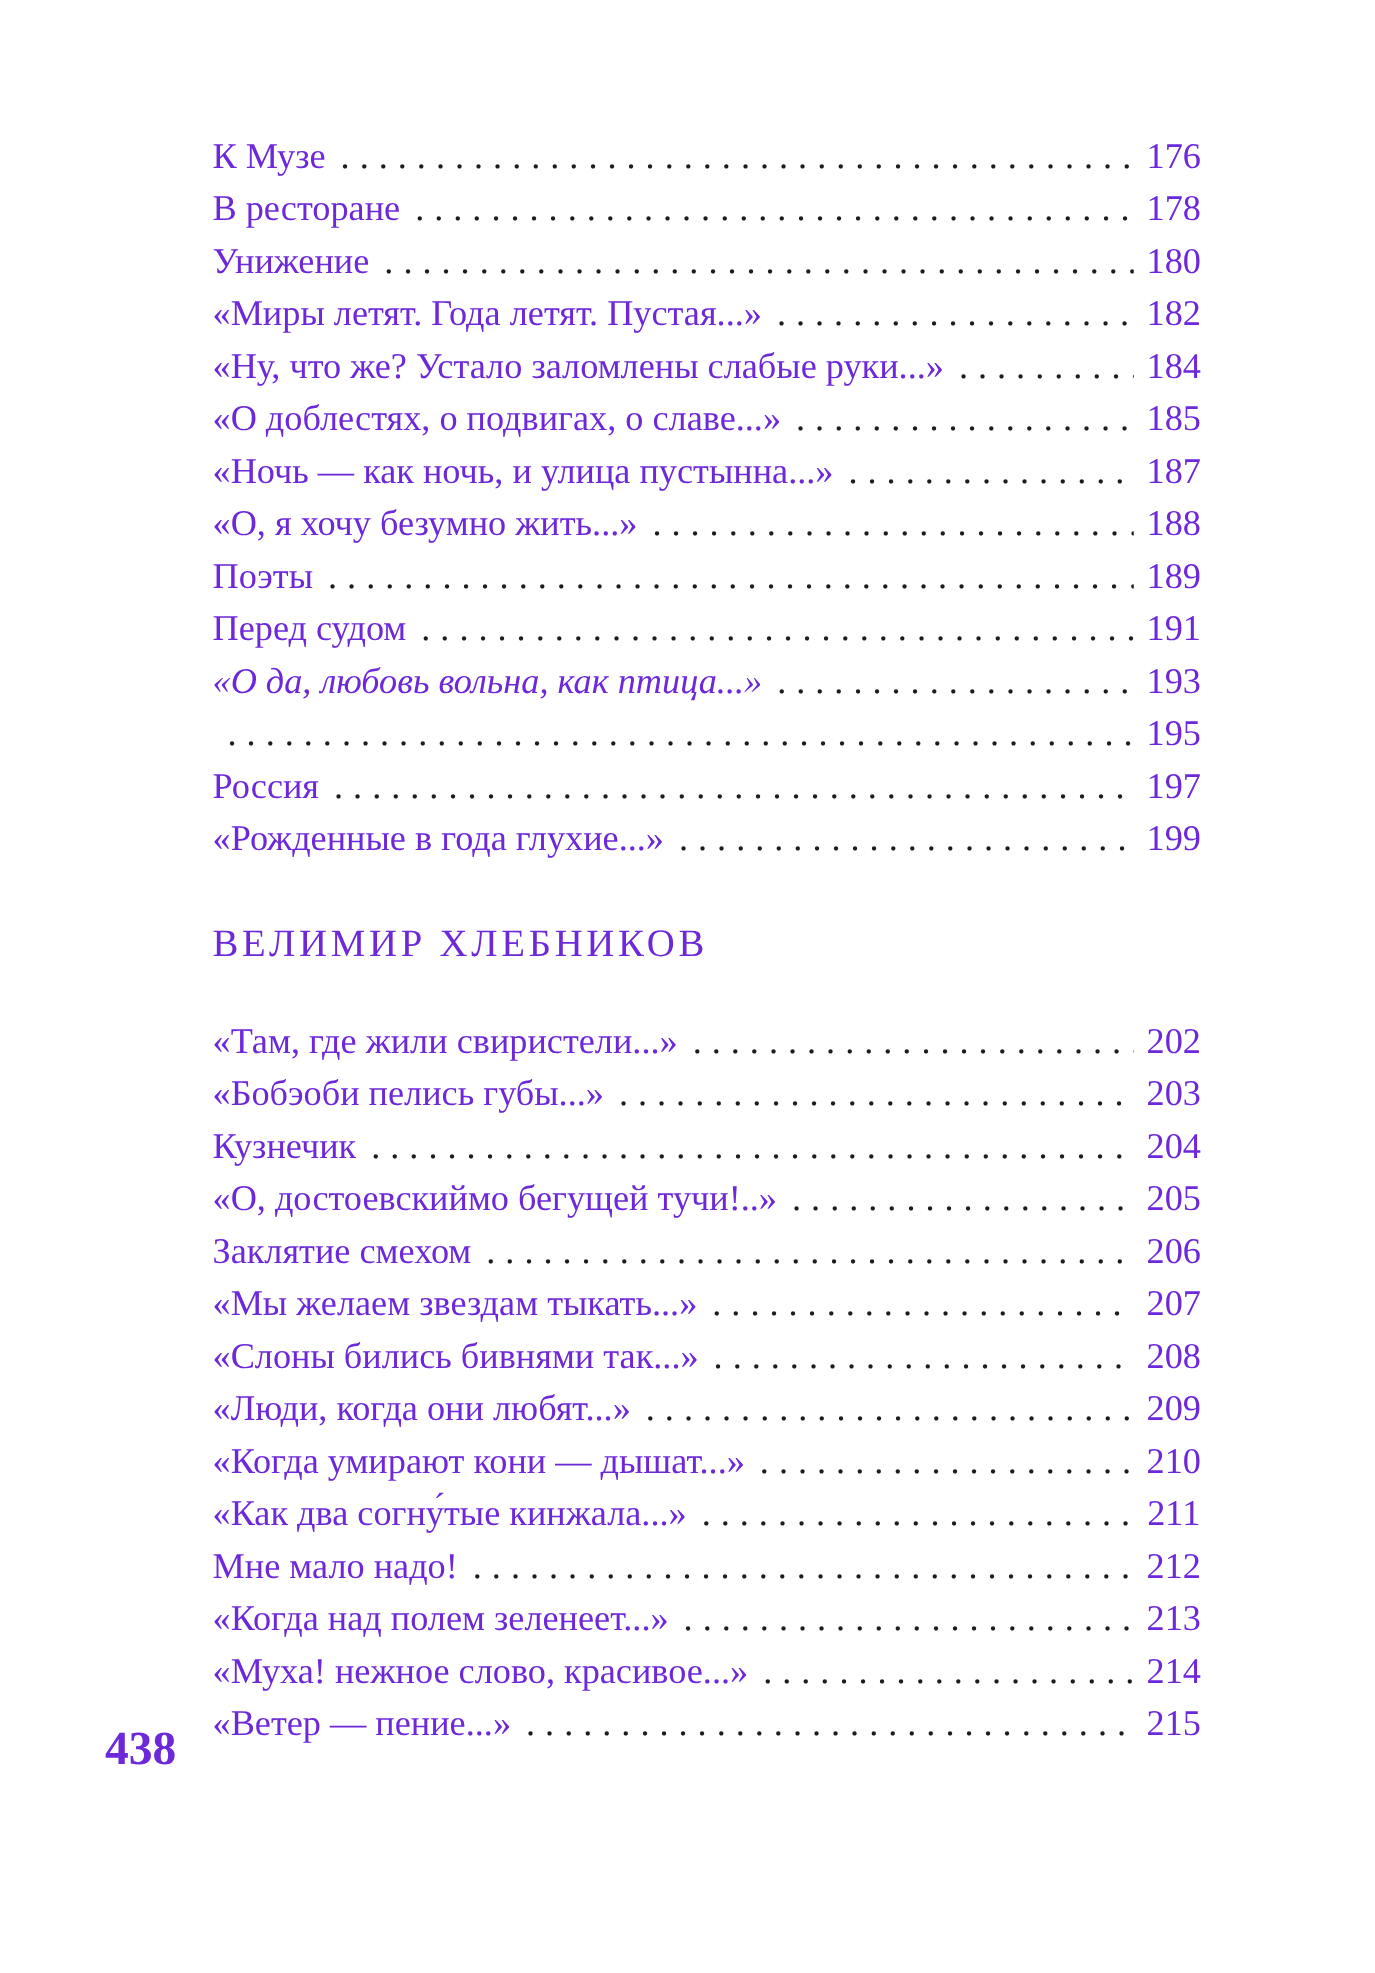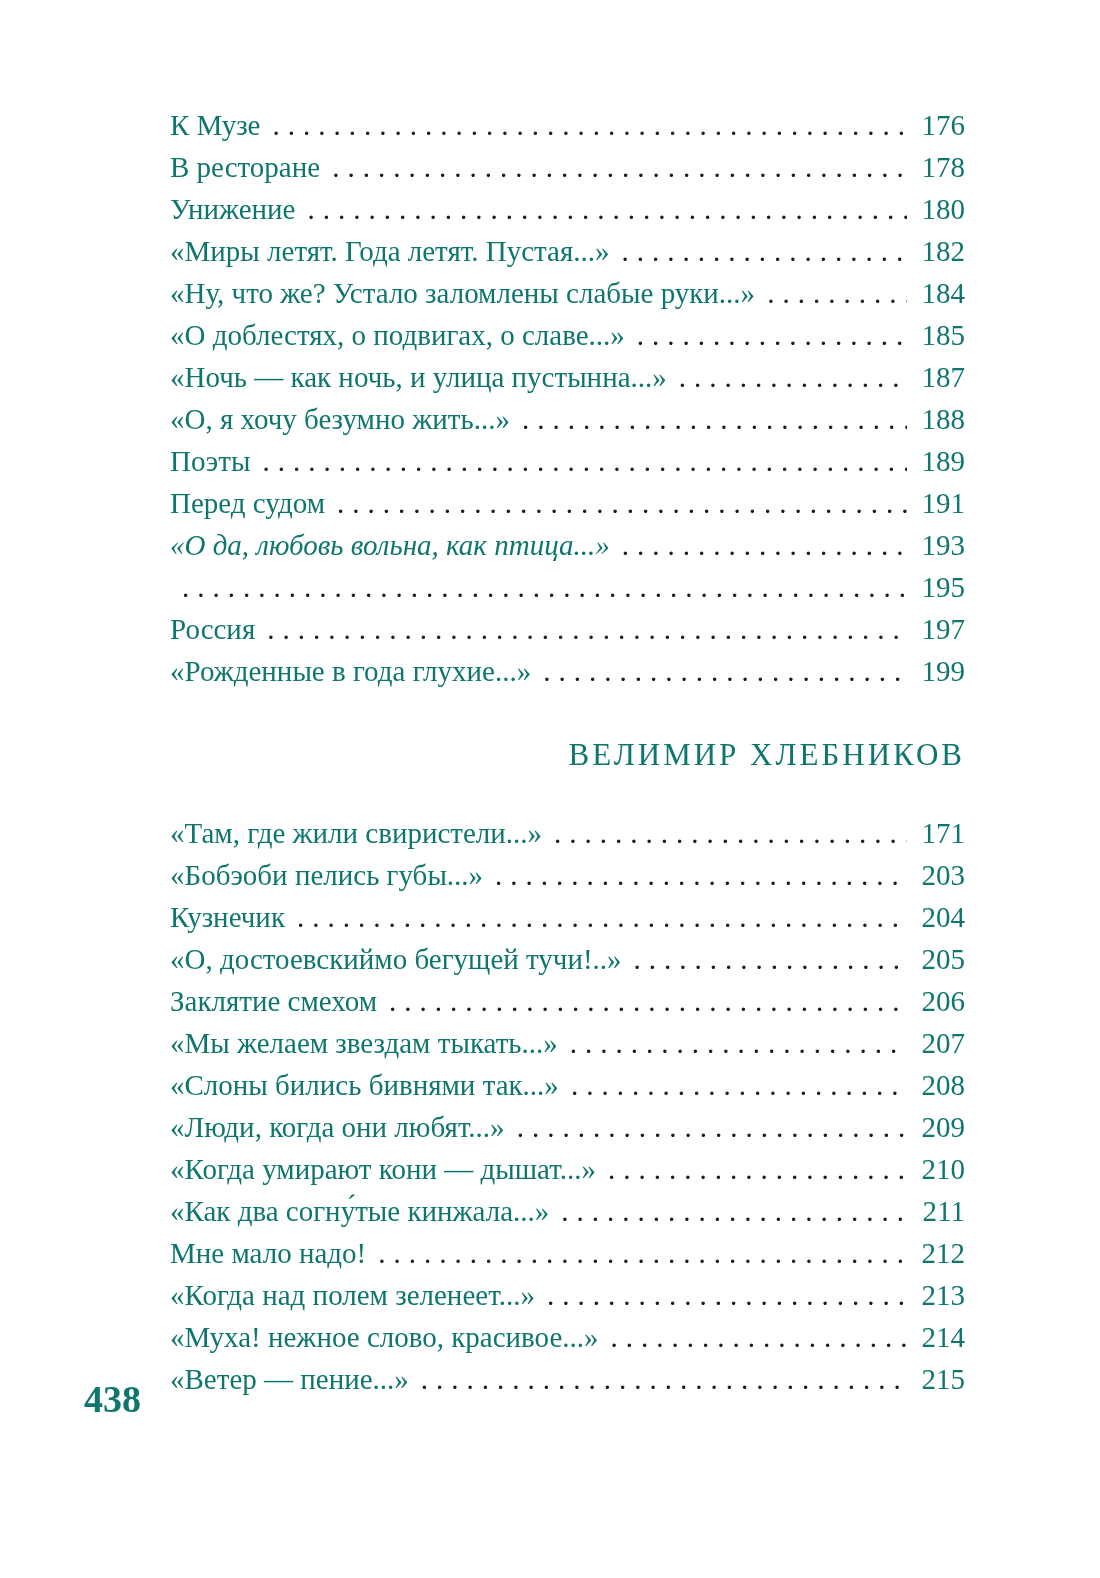--- a/index.html
+++ b/index.html
@@ -5,21 +5,21 @@
   html, body {
     margin: 0;
     padding: 0;
     background: #ffffff;
   }
   .book-page {
     position: relative;
     width: 1100px;
     height: 1578px;
     background: #ffffff;
-    color: #0f766e;
+    color: #6d28d9;
     font-family: "Liberation Serif", "DejaVu Serif", serif;
     overflow: hidden;
   }
   .toc-column {
     position: absolute;
     left: 170px;
     width: 795px;
     top: 104px;
   }
   .toc-list {
@@ -47,25 +47,25 @@
   }
   .toc-dots::after {
     content: "...........................................................................";
     letter-spacing: 8px;
     font-size: 29px;
     color: #1c1c1c;
   }
   .toc-page {
     flex: 0 0 auto;
     min-width: 52px;
-    text-align: right;
+    text-align: center;
     font-family: Liberation Serif, serif;
   }
   .section-heading {
-    text-align: right;
+    text-align: left;
     font-size: 31px;
     line-height: 42px;
     letter-spacing: 3px;
     margin: 42px 0 36px 0;
     font-weight: normal;
   }
   .folio {
     position: absolute;
     left: 84px;
     top: 1378px;
@@ -166,21 +166,21 @@
   </div>
 
 </div>
 
     <h2 class="section-heading">ВЕЛИМИР ХЛЕБНИКОВ</h2>
 
     <div class="toc-list">
   <div class="toc-row">
     <span class="toc-title">«Там, где жили свиристели...»</span>
     <span class="toc-dots"></span>
-    <span class="toc-page">171</span>
+    <span class="toc-page">202</span>
   </div>
 
   <div class="toc-row">
     <span class="toc-title">«Бобэоби пелись губы...»</span>
     <span class="toc-dots"></span>
     <span class="toc-page">203</span>
   </div>
 
   <div class="toc-row">
     <span class="toc-title">Кузнечик</span>

